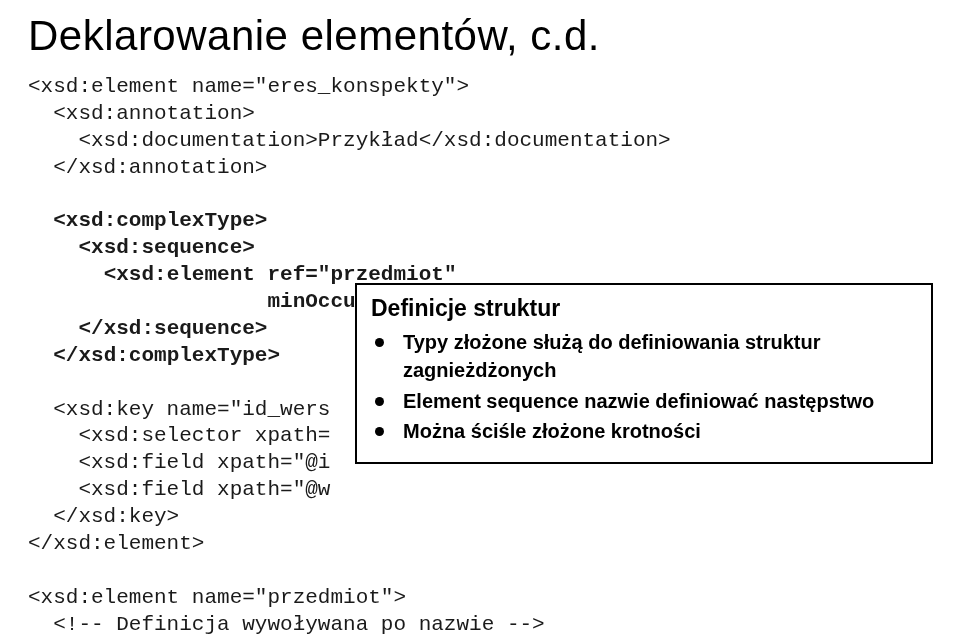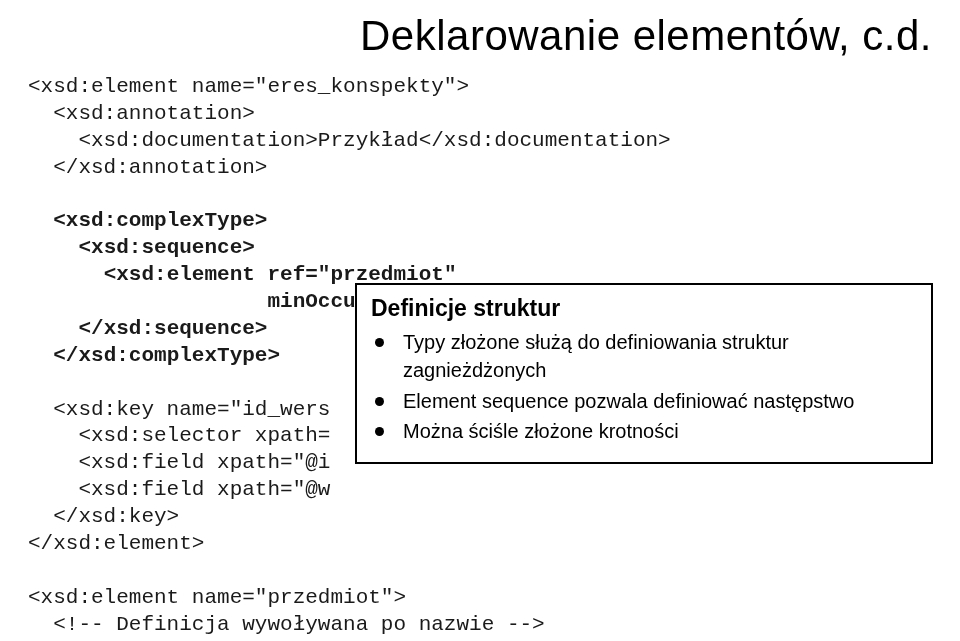--- a/index.html
+++ b/index.html
@@ -14,21 +14,21 @@
   }
   .slide {
     position: relative;
     width: 960px;
     height: 641px;
     box-sizing: border-box;
     padding: 8px 28px 28px 28px;
   }
   .title {
     font-size: 42px;
-    text-align: right;
+    text-align: left;
     margin: 4px 0 14px 0;
     font-weight: 400;
     letter-spacing: 0.5px;
   }
   .code {
     font-family: "Courier New", Courier, monospace;
     font-size: 21px;
     white-space: pre;
     line-height: 1.28;
     color: #1a1a1a;
@@ -58,20 +58,21 @@
     margin: 0;
     padding: 0 0 0 28px;
   }
   .callout li {
     font-family: Verdana, Geneva, sans-serif;
     font-size: 20px;
     line-height: 1.42;
     padding-left: 4px;
     position: relative;
     margin: 2px 0;
+    font-weight: bold;
   }
   .callout li::before {
     content: "";
     position: absolute;
     left: -24px;
     top: 10px;
     width: 9px;
     height: 9px;
     background: #000;
     border-radius: 50%;
@@ -104,17 +105,17 @@
 <span></span>
 <span>&lt;xsd:element name="przedmiot"&gt;</span>
 <span>  &lt;!-- Definicja wywoływana po nazwie --&gt;</span>
 <span>...</span>
 </div>
 
   <div class="callout">
     <div class="callout-title">Definicje struktur</div>
     <ul>
       <li>Typy złożone służą do definiowania struktur zagnieżdżonych</li>
-      <li>Element sequence pozwala definiować następstwo</li>
+      <li>Element sequence nazwie definiować następstwo</li>
       <li>Można ściśle złożone krotności</li>
     </ul>
   </div>
 </div>
 
 </body></html>

